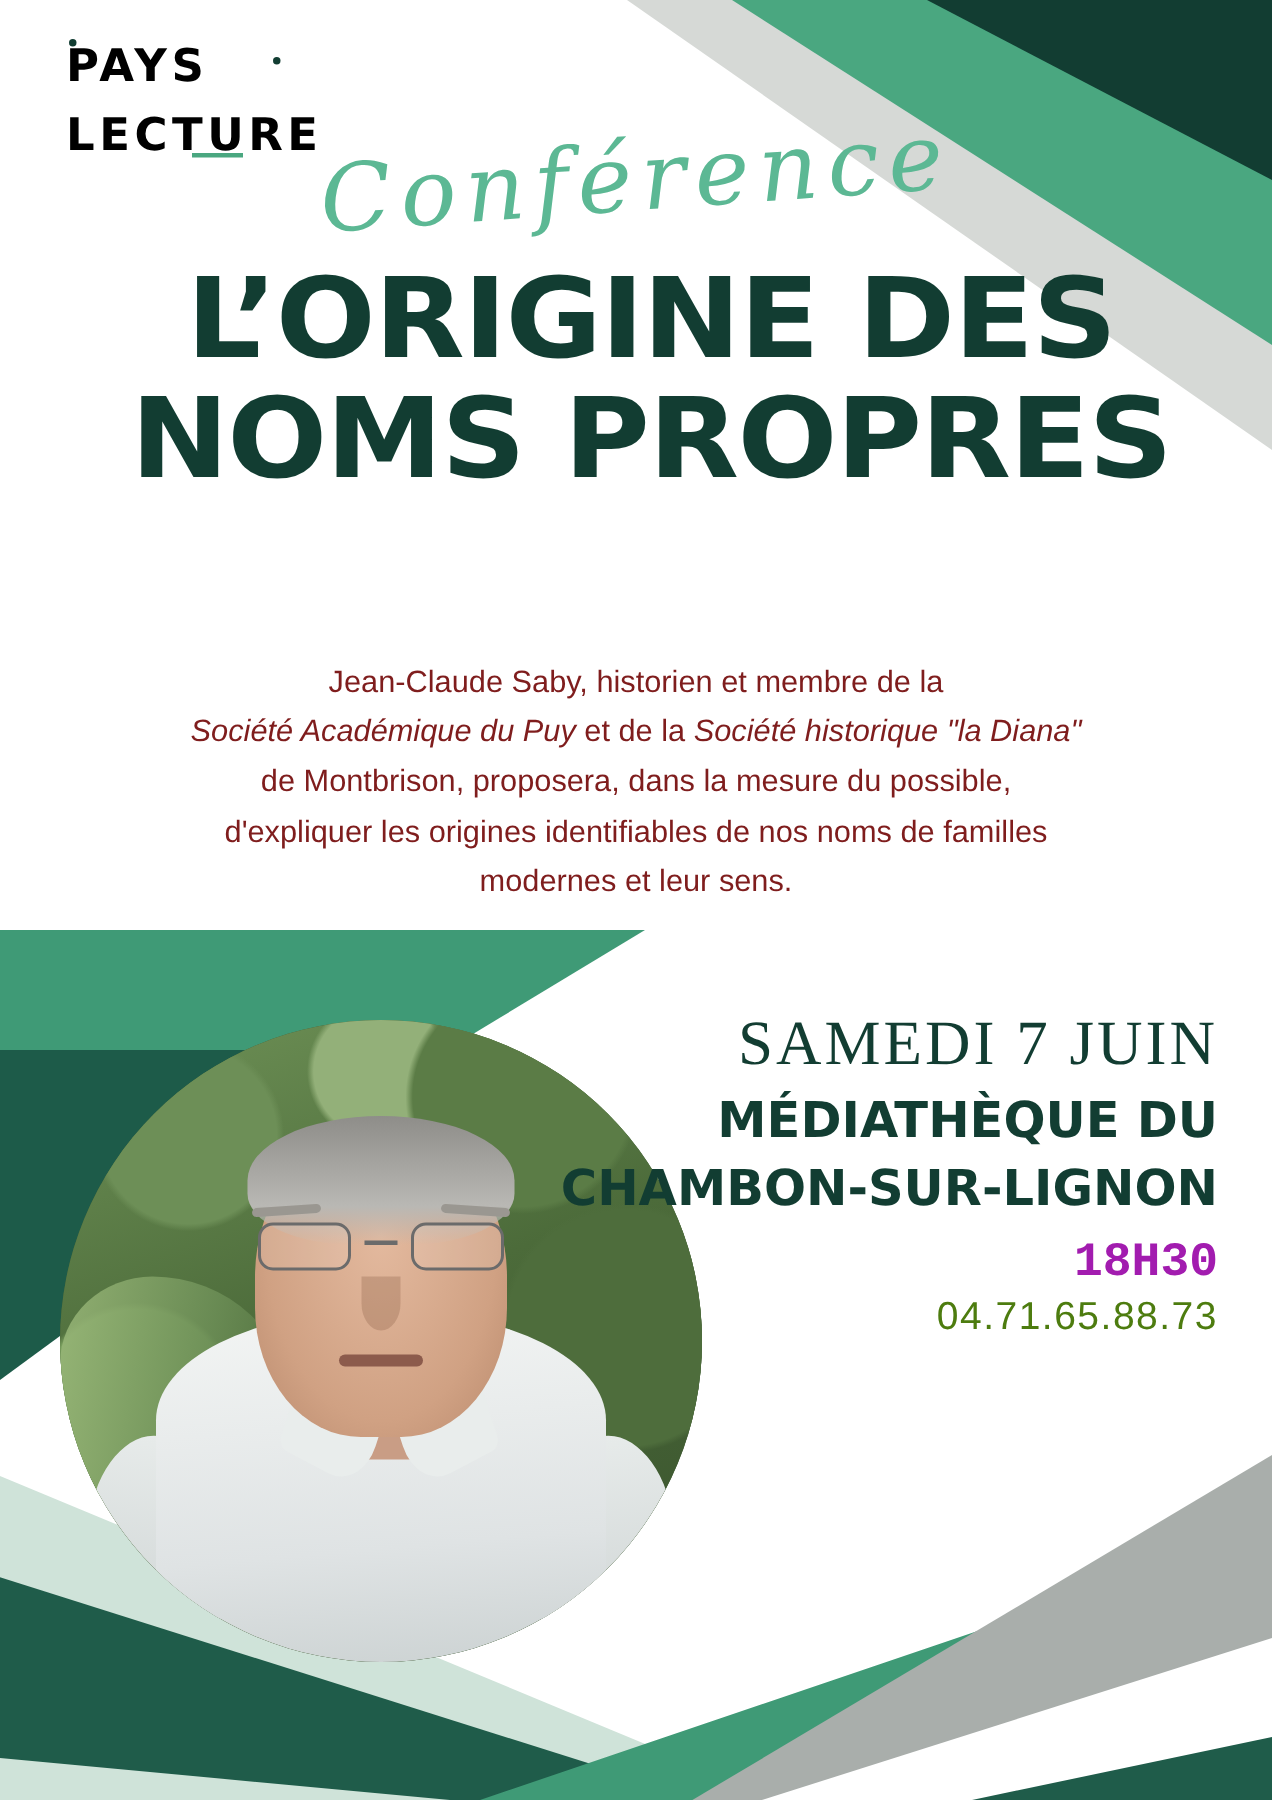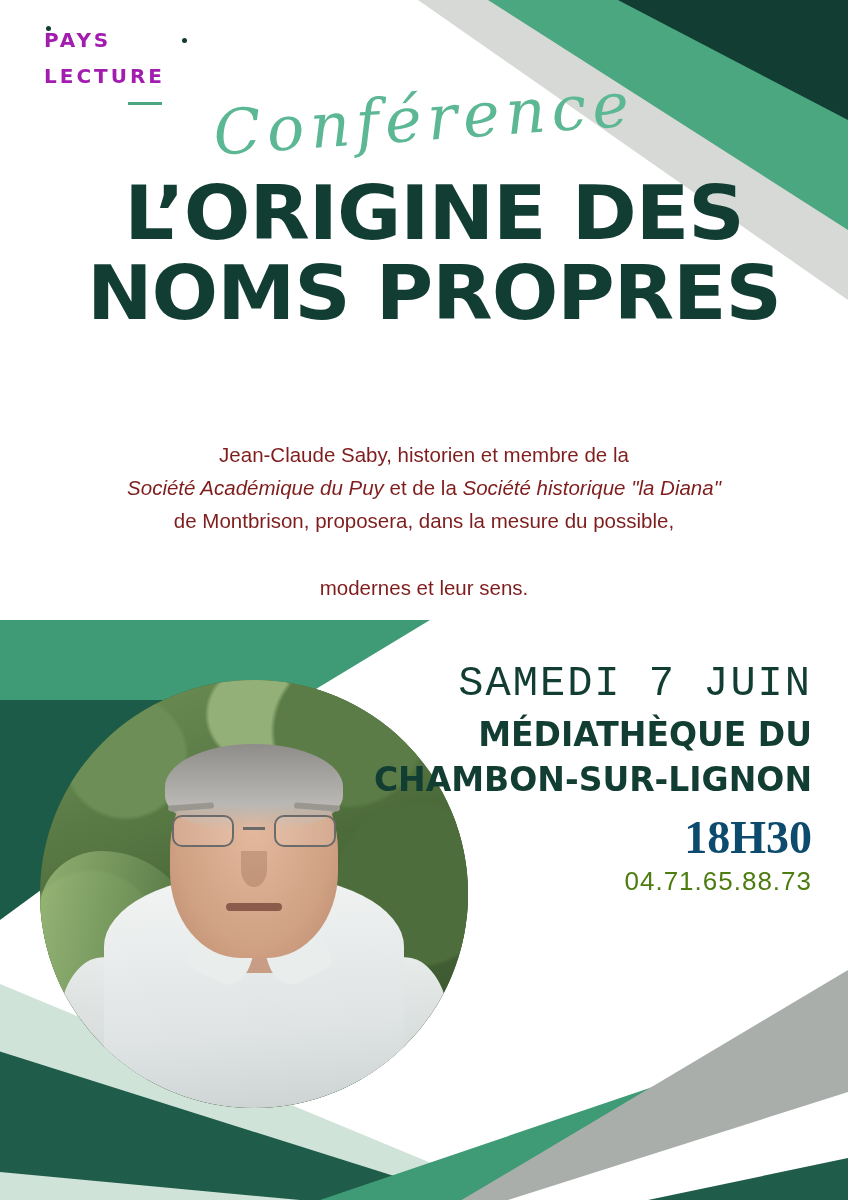--- a/index.html
+++ b/index.html
@@ -96,23 +96,23 @@
 
   
   .logo {
     position: absolute; left: 44px; top: 30px;
     color: #123d32;
     line-height: 1.0;
   }
   .logo-line1, .logo-line2 {
     font-family: "DejaVu Sans", sans-serif;
     font-weight: bold;
-    font-size: 20px;
+    font-size: 30px;
     letter-spacing: 3px;
-    color: #a21caf;
+    color: #000000;
   }
   .logo-line2 { margin-top: 16px; }
   .logo-dot {
     position: absolute; width: 5px; height: 5px; border-radius: 50%;
     background: #123d32;
   }
   .logo-dot.d1 { left: 2px; top: -4px; }
   .logo-dot.d2 { left: 138px; top: 8px; }
   .logo-underline {
     position: absolute; left: 84px; top: 72px;
@@ -249,41 +249,42 @@
   .photo .arm-r { right: 4%; border-radius: 20% 40% 0 0; transform: rotate(-8deg); }
 
   
   .info {
     position: absolute; right: 36px; top: 660px;
     width: 470px;
     text-align: right;
     color: #123d32;
   }
   .info .date {
-    font-family: Liberation Mono, monospace;
+    font-family: Liberation Serif, serif;
     font-size: 42px;
     letter-spacing: 2px;
     color: #123d32;
+    margin-top: 12px;
   }
   .info .venue1, .info .venue2 {
     font-family: "DejaVu Sans", sans-serif;
     font-weight: bold;
     font-size: 33px;
     letter-spacing: 0px;
     line-height: 1.25;
     margin-top: 6px;
     color: #123d32;
   }
   .info .venue2 { margin-top: 4px; }
   .info .time {
-    font-family: Liberation Serif, serif;
+    font-family: Liberation Mono, monospace;
     font-weight: bold;
-    font-size: 46px;
+    font-size: 32px;
     margin-top: 10px;
-    color: #0c4a6e;
+    color: #a21caf;
   }
   .info .registration {
     font-size: 26px;
     letter-spacing: 1px;
     margin-top: 16px;
     color: #3f9a76;
   }
   .info .phone {
     font-size: 26px;
     letter-spacing: 1px;
@@ -321,21 +322,21 @@
 
   <div class="main-title">
     <div class="l1">L’ORIGINE DES</div>
     <div class="l2">NOMS PROPRES</div>
   </div>
 
   <div class="description">
     <span>Jean-Claude Saby, historien et membre de la</span><br>
     <i>Société Académique du Puy</i><span> et de la </span><i>Société historique "la Diana"</i><br>
     <span>de Montbrison, proposera, dans la mesure du possible,</span><br>
-    <br>
+    <span>d'expliquer les origines identifiables de nos noms de familles</span><br>
     <span>modernes et leur sens.</span>
   </div>
 
   <div class="photo">
     <div class="bg-foliage"></div>
     <div class="grass"></div>
     <div class="arm-l"></div>
     <div class="arm-r"></div>
     <div class="shirt"></div>
     <div class="neck"></div>

